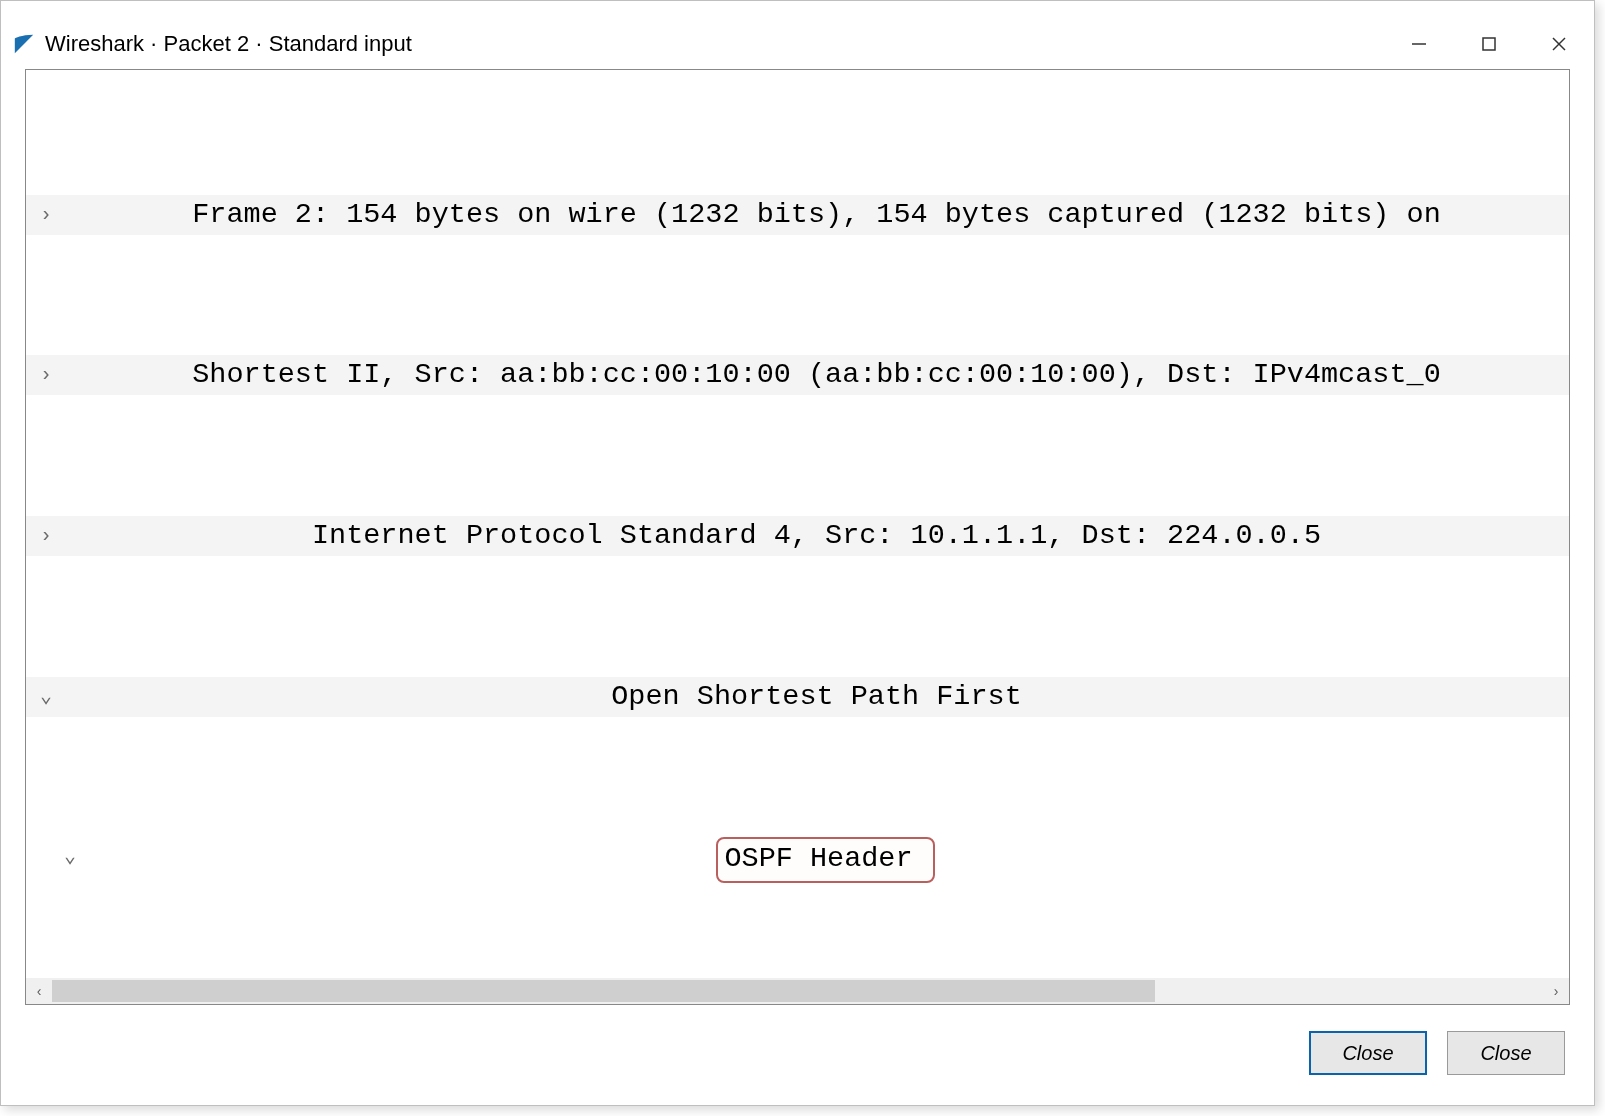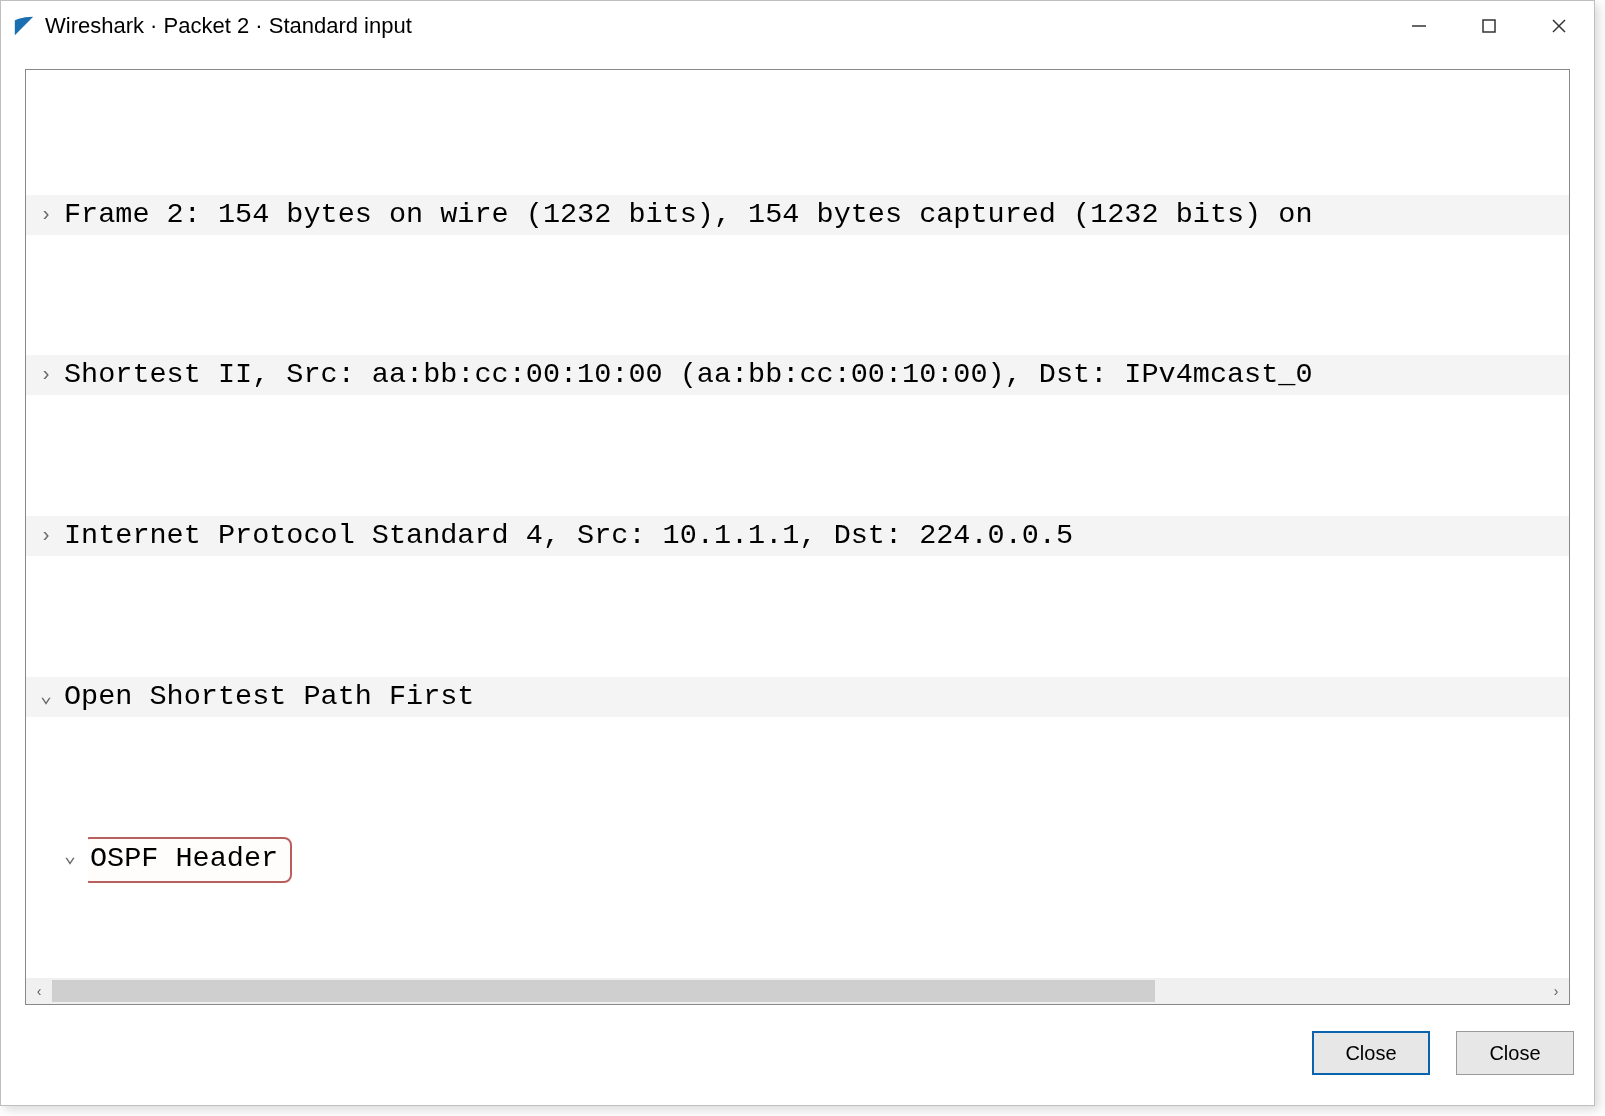--- a/index.html
+++ b/index.html
@@ -22,20 +22,21 @@
   }
   
   .titlebar {
     height: 50px;
     display: flex;
     align-items: center;
     padding: 0 0 0 12px;
     font-size: 22px;
     color: #000;
     user-select: none;
+    margin-top: 18px;
   }
   .app-icon {
     width: 22px; height: 22px;
     margin-right: 10px;
     display: inline-block;
   }
   .title-text { flex: 0 0 auto; }
   .title-spacer { flex: 1 1 auto; }
   .win-controls { display: flex; height: 50px; }
   .win-btn {
@@ -70,31 +71,31 @@
   .row.shaded { background: #f4f4f4; }
   .toggle {
     width: 24px;
     flex: 0 0 24px;
     color: #6a6a6a;
     font-size: 20px;
     padding-top: 6px;
     text-align: left;
     cursor: default;
   }
-  .txt { flex: 1 1 auto; overflow: hidden; }
+  .txt { flex: 1 1 auto; overflow: hidden; text-align: center; }
 
   
   .ind1 { padding-left: 38px; }
   .ind2 { padding-left: 86px; }
 
   .hd-label {
     display: inline-block;
     border: 2px solid #b9605f;
     border-radius: 8px;
-    padding: 0 12px 2px 6px;
+    padding: 0 20px 2px 6px;
     margin-left: -6px;
     background: #fffdfc;
   }
 
   
   .hscroll {
     position: absolute;
     left: 0; right: 0; bottom: 0;
     height: 26px;
     background: #f0f0f0;
@@ -116,22 +117,22 @@
     position: absolute;
     left: 0; top: 2px;
     height: 22px;
     width: 74%;
     background: #cfcfcf;
   }
 
   
   .btnbar {
     position: absolute;
-    right: 20px; bottom: 30px;
-    display: flex; gap: 26px;
+    right: 29px; bottom: 30px;
+    display: flex; gap: 20px; font-style: italic;
   }
   .btn {
     min-width: 118px;
     height: 44px;
     padding: 0 22px;
     background: #e7e7e7;
     border: 1px solid #9a9a9a;
     font-size: 20px;
     font-family: "Segoe UI", Arial, sans-serif;
     display: flex; align-items: center; justify-content: center;

